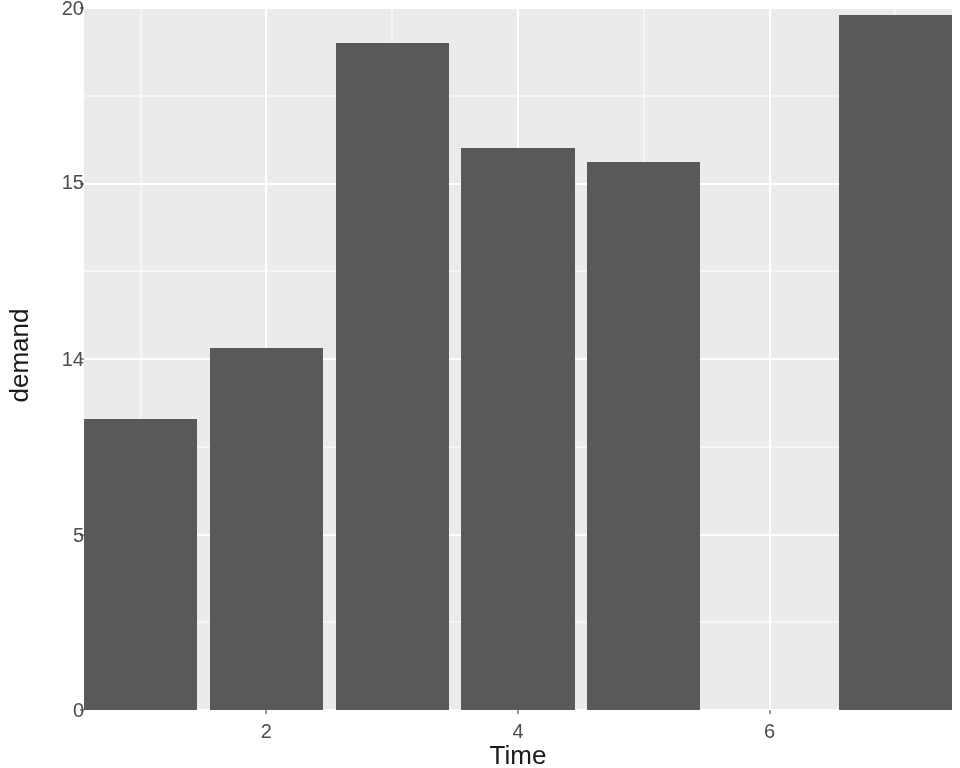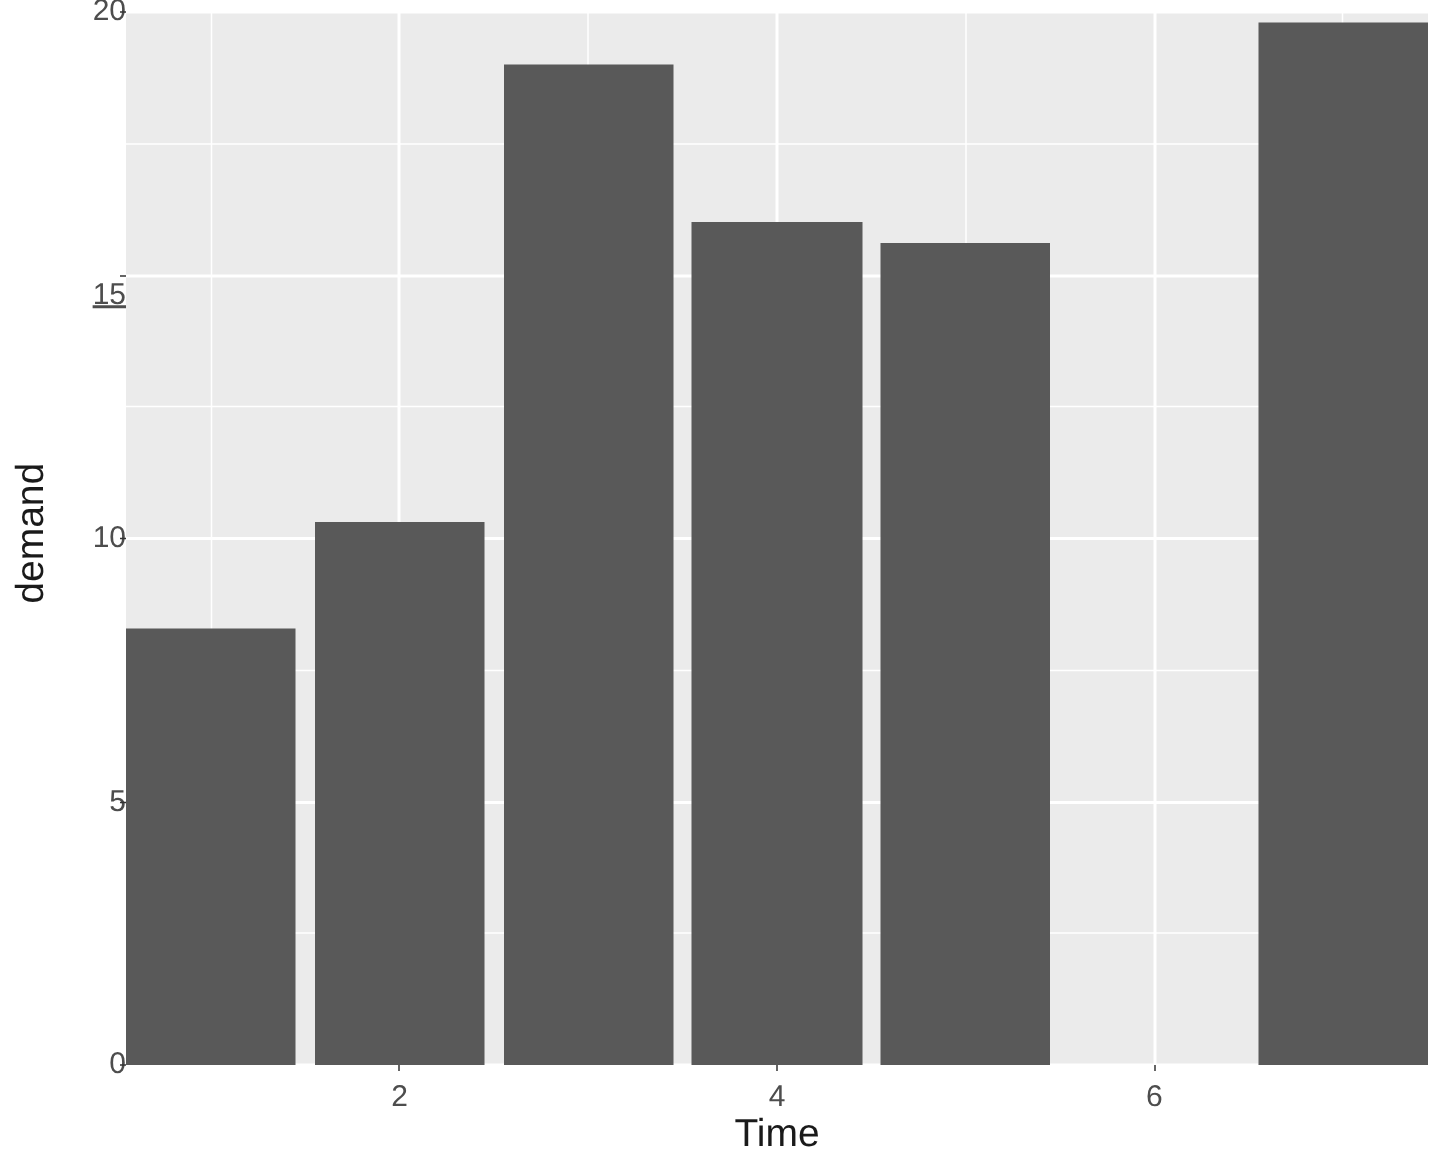--- a/index.html
+++ b/index.html
@@ -114,23 +114,23 @@
 <div class="chart-wrap">
 
   <div class="ylabel">
     <span>demand</span>
   </div>
 
   <div class="ytick" style="top:710px;">0</div>
   <div class="ytickmark" style="top:710px;"></div>
   <div class="ytick" style="top:534.5px;">5</div>
   <div class="ytickmark" style="top:534.5px;"></div>
-  <div class="ytick" style="top:359px;">10</div>
+  <div class="ytick" style="top:359px;">14</div>
   <div class="ytickmark" style="top:359px;"></div>
-  <div class="ytick" style="top:197px;text-decoration:underline;">15</div>
+  <div class="ytick" style="top:182px;">15</div>
   <div class="ytickmark" style="top:183.5px;"></div>
   <div class="ytick" style="top:8px;">20</div>
   <div class="ytickmark" style="top:8px;"></div>
 
   <div class="panel">
 
     <div class="gridline-h" style="top:702px;"></div>
     <div class="gridline-h" style="top:526.5px;"></div>
     <div class="gridline-h" style="top:351px;"></div>
     <div class="gridline-h" style="top:175.5px;"></div>

